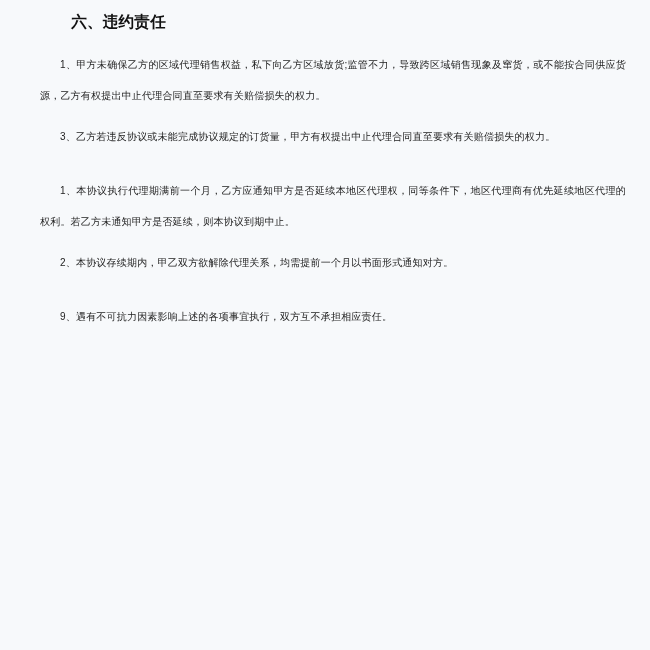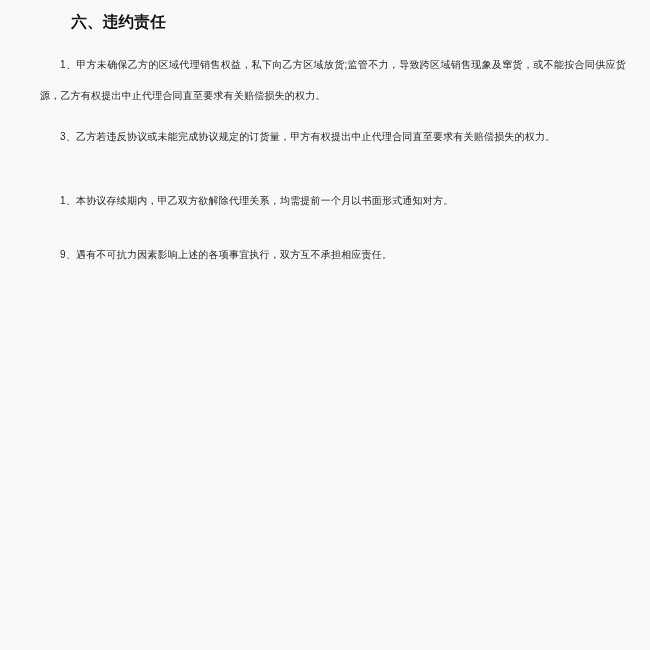--- a/index.html
+++ b/index.html
@@ -59,23 +59,24 @@
     <div class="gap-md"></div>
 
     <div class="para">1、甲方未确保乙方的区域代理销售权益，私下向乙方区域放货;监管不力，导致跨区域销售现象及窜货，或不能按合同供应货源，乙方有权提出中止代理合同直至要求有关赔偿损失的权力。</div>
     <div class="gap-md"></div>
 
     <div class="para">3、乙方若违反协议或未能完成协议规定的订货量，甲方有权提出中止代理合同直至要求有关赔偿损失的权力。</div>
     <div class="gap-lg"></div>
 
     <div class="gap-md"></div>
 
+    <div class="para">1、本协议执行代理期满前一个月，乙方应通知甲方是否延续本地区代理权，同等条件下，地区代理商有优先延续地区代理的权利。若乙方未通知甲方是否延续，则本协议到期中止。</div>
     <div class="gap-md"></div>
 
-    <div class="para">1、本协议存续期内，甲乙双方欲解除代理关系，均需提前一个月以书面形式通知对方。</div>
+    <div class="para">2、本协议存续期内，甲乙双方欲解除代理关系，均需提前一个月以书面形式通知对方。</div>
     <div class="gap-lg"></div>
 
     <div class="gap-md"></div>
 
     <div class="para">9、遇有不可抗力因素影响上述的各项事宜执行，双方互不承担相应责任。</div>
     <div class="gap-md"></div>
 
 
   </div>
 </div>

